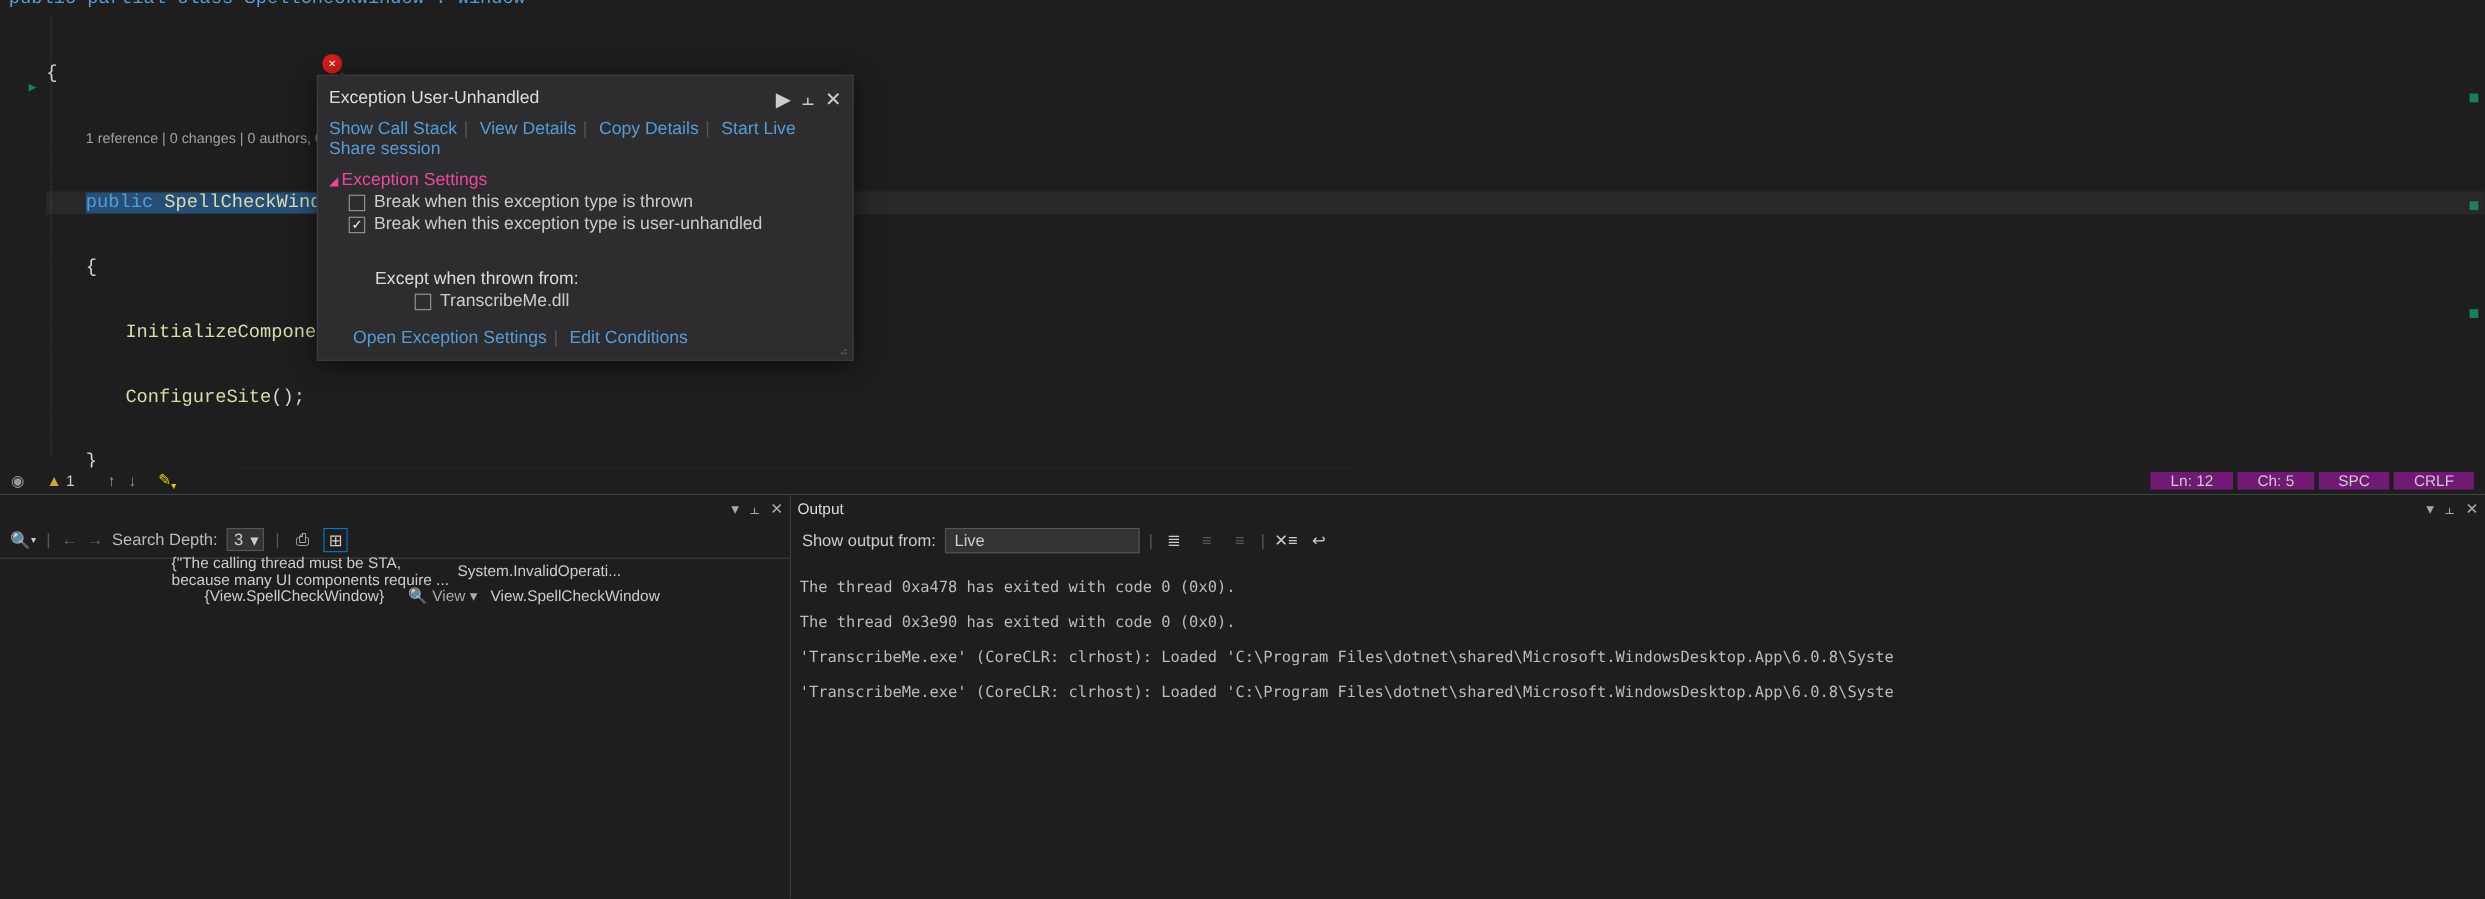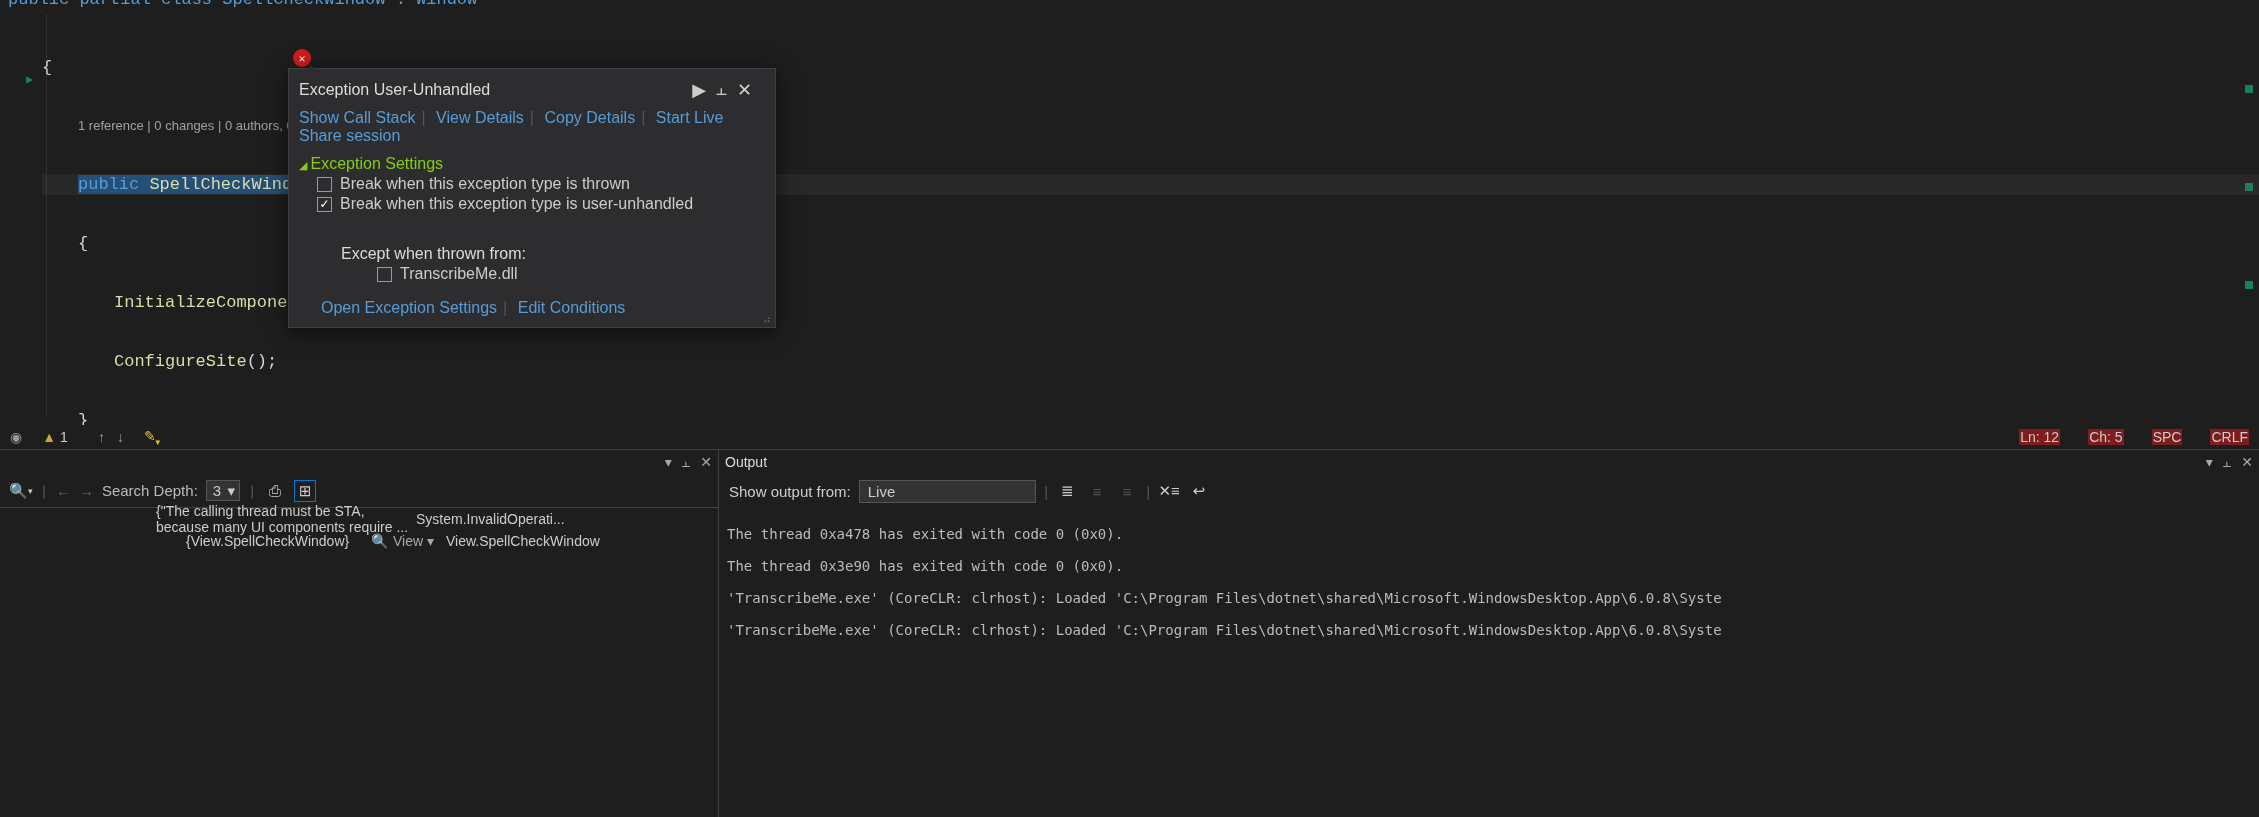--- a/index.html
+++ b/index.html
@@ -95,33 +95,33 @@
       content: "";
       position: absolute;
       top: -10px;
       left: 16px;
       border: 6px solid transparent;
       border-bottom-color: #2d2d30;
     }
     .popup-header {
       display: flex;
       align-items: center;
-      padding: 10px 23px 4px 10px;
+      padding: 10px 10px 4px 10px;
     }
     .popup-title { flex: 1; color: #dcdcdc; }
     .popup-actions { display: flex; gap: 10px; }
     .popup-actions .pa { cursor: pointer; color: #cccccc; font-size: 18px; }
     .popup-play { color: #16825d; font-size: 18px; }
     .popup-body { padding: 4px 10px 10px 10px; color: #dcdcdc; line-height: 22px; }
     .popup-body b { color: #ffffff; }
     .popup-links { padding: 4px 10px; color: #569cd6; }
     .popup-links a { color: #569cd6; text-decoration: none; cursor: pointer; }
     .popup-links .sep { color: #555; margin: 0 6px; }
     .exception-settings { padding: 6px 10px 10px 10px; }
-    .es-header { cursor: pointer; color: #84cc16; }
+    .es-header { cursor: pointer; color: #ec4899; }
     .es-header::before { content: "◢ "; font-size: 11px; }
     .chk-row { display: flex; align-items: center; gap: 8px; margin: 2px 0 2px 18px; }
     .chk {
       width: 15px; height: 15px; border: 1px solid #999;
       display: inline-flex; align-items: center; justify-content: center;
       font-size: 12px; color: #fff;
     }
     .chk.checked::after { content: "✓"; }
     .sub-indent { margin-left: 42px; color: #dcdcdc; margin-top: 32px; }
     .resize-grip {
@@ -138,21 +138,21 @@
       align-items: center;
       padding: 0 10px;
       font-family: 'Segoe UI', Tahoma, sans-serif;
       font-size: 14px;
       color: #cccccc;
     }
     .bottom-bar .warn-icon { color: #d8a03d; margin-right: 4px; }
     .bottom-bar .spacer { flex: 1; }
     .bottom-bar .arrows { display: flex; gap: 12px; margin-left: 30px; color: #999; }
     .bottom-bar .pen { margin-left: 20px; color: #f0c800; }
-    .bottom-bar .stat { margin-left: 28px; background: #7f1d1d; padding: 0 1px; }
+    .bottom-bar .stat { margin-left: 4px; background: #701a75; padding: 0 18px; }
     .hscroll {
       position: absolute;
       top: 425px;
       left: 210px;
       right: 10px;
       height: 17px;
       background: #1e1e1e;
     }
     .hscroll-thumb {
       position: absolute;

